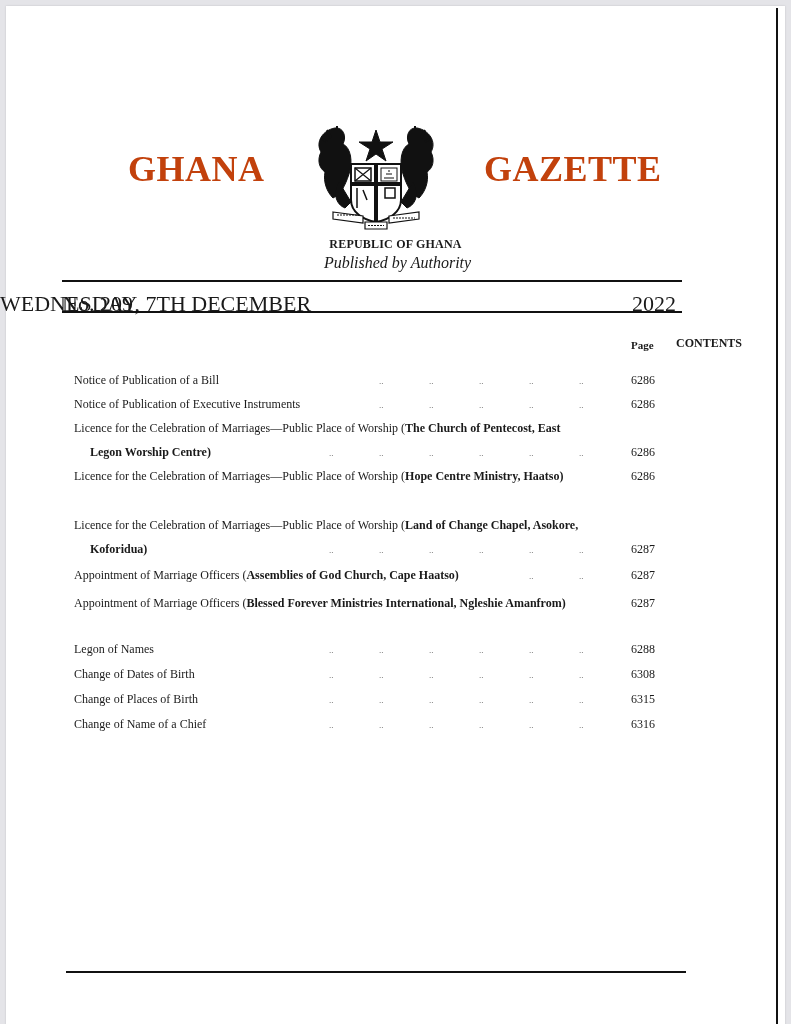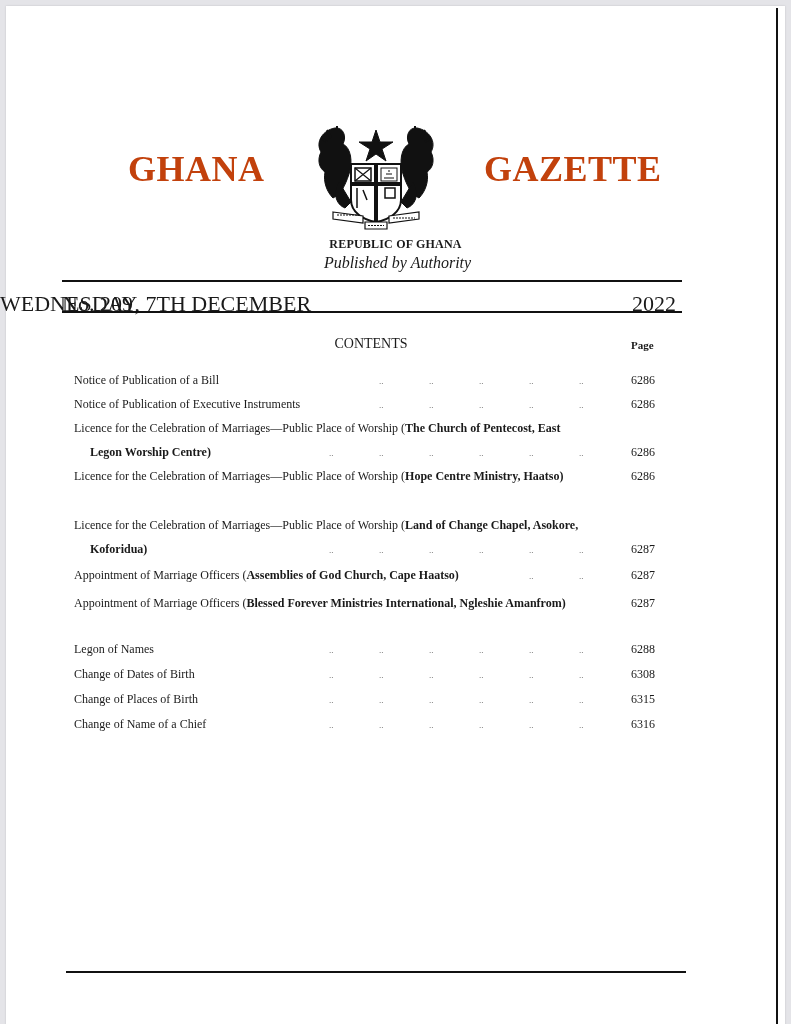--- a/index.html
+++ b/index.html
@@ -47,21 +47,21 @@
       position: absolute; left: 62px; top: 311px; width: 620px; height: 2px; background: #111;
     }
     .issue-no, .issue-date, .issue-year {
       position: absolute; top: 291px; font-size: 22px;
     }
     .issue-no { left: 62px; }
     .issue-date { left: 0; width: 749px; text-align: left; }
     .issue-year { left: 632px; }
     .contents-title {
       position: absolute; top: 336px; left: 0; width: 742px;
-      text-align: center; font-weight: normal; font-size: 14px;
+      text-align: right; font-weight: bold; font-size: 12px;
     }
     .page-col-label {
       position: absolute; top: 339px; left: 631px;
       font-weight: bold; font-size: 11px;
     }
     .toc-row {
       position: absolute; left: 74px; width: 590px;
       font-size: 12px; white-space: nowrap;
     }
     .toc-row b { font-weight: bold; }

